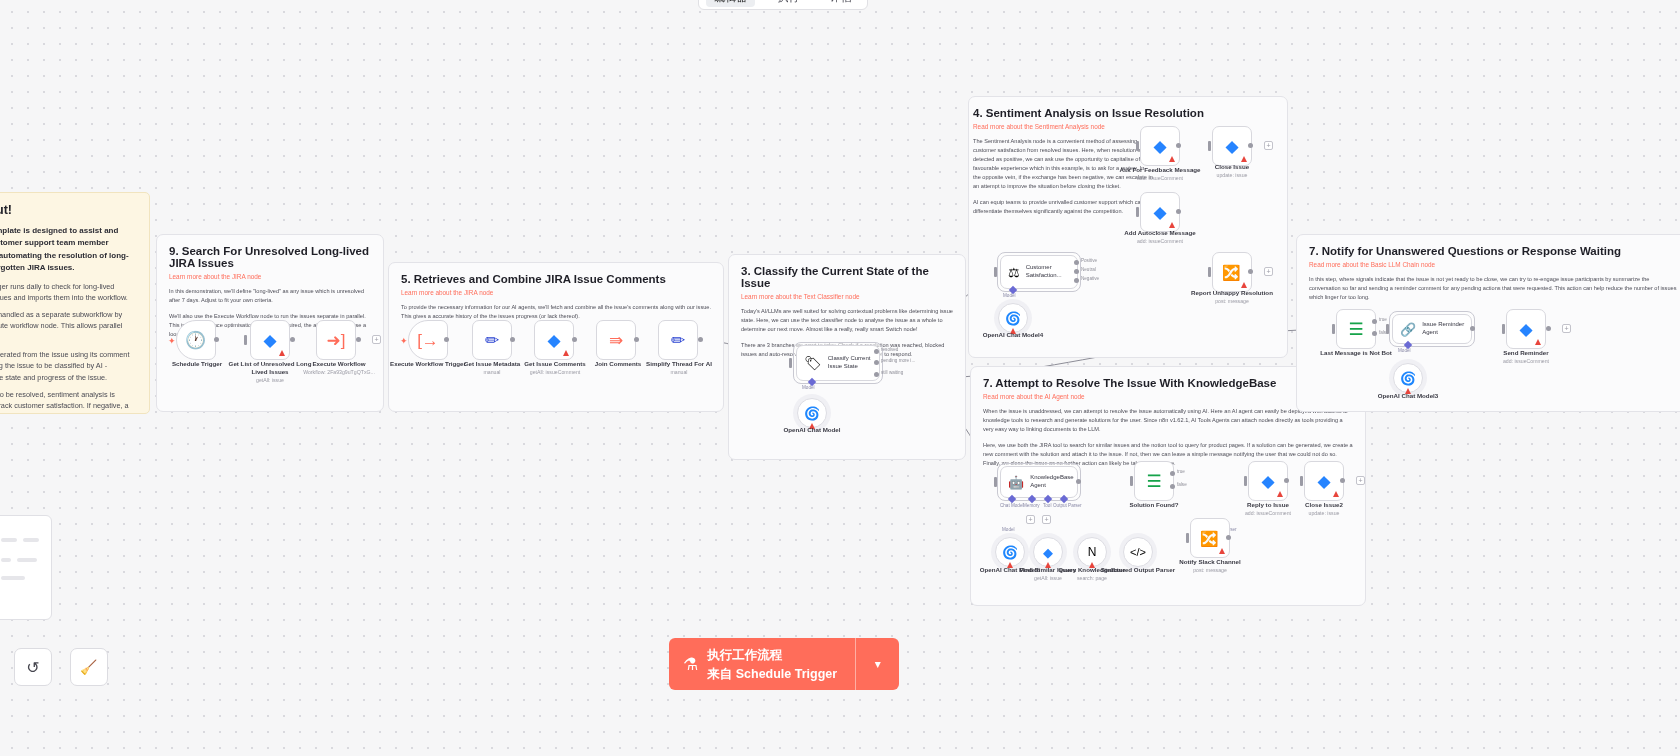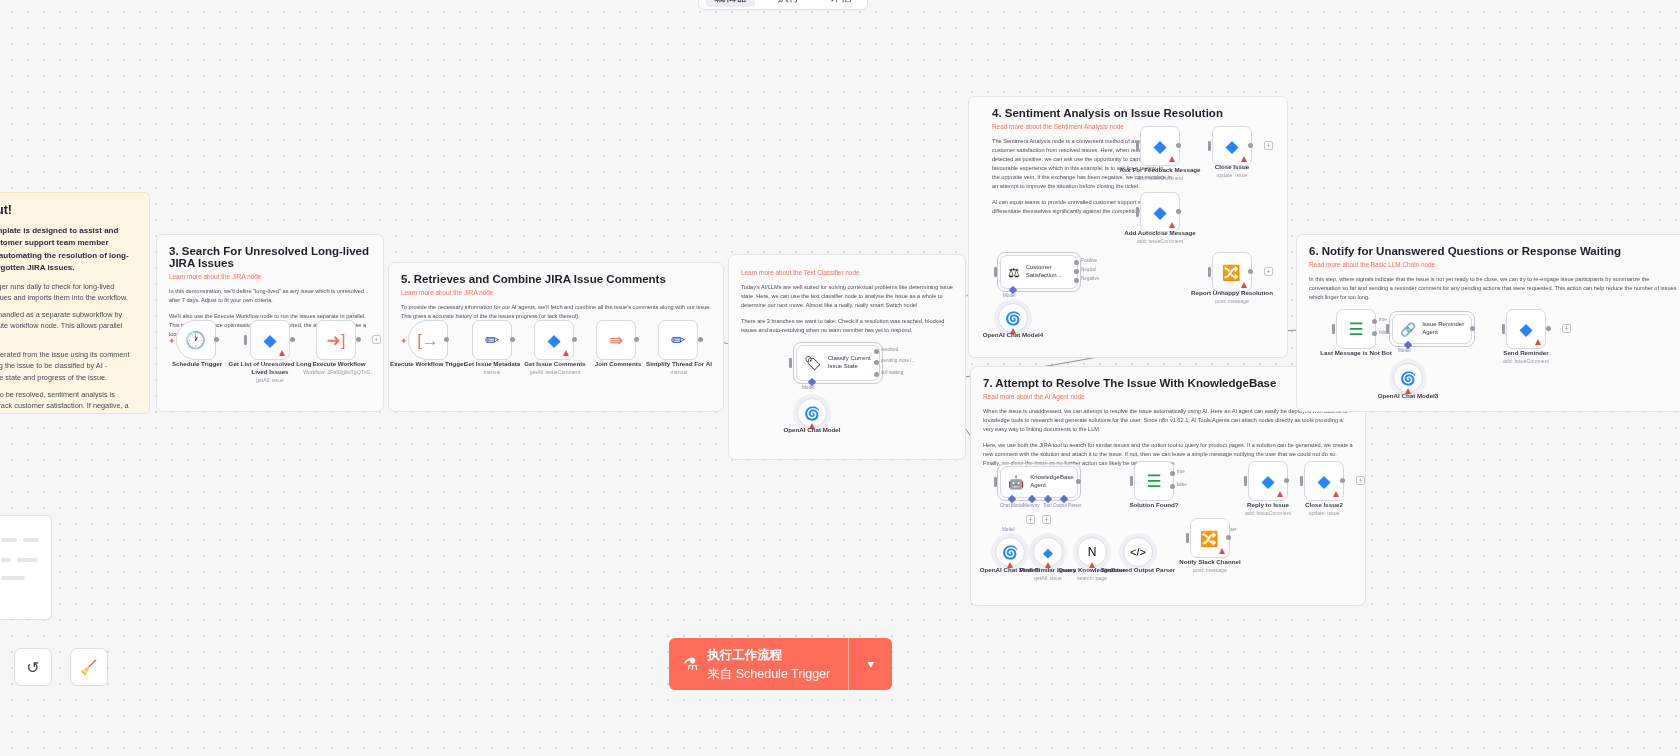--- a/index.html
+++ b/index.html
@@ -90,21 +90,21 @@
            border:1px solid #e0e0e5;border-radius:6px;}
   .minimap .mm{position:absolute;background:#e6e6ea;border-radius:2px;}
   .rndbtn{position:absolute;width:38px;height:38px;background:#fff;border:1px solid #dcdce1;
           border-radius:7px;display:flex;align-items:center;justify-content:center;font-size:16px;color:#45454e;}
 
   
   .execbar{position:absolute;left:669px;top:638px;height:52px;display:flex;z-index:30;}
   .execbtn{background:#ff6d5a;border-radius:6px 0 0 6px;display:flex;align-items:center;
            gap:9px;padding:0 18px 0 14px;color:#fff;}
   .execbtn .l1{font-size:12.5px;font-weight:bold;line-height:1.35;}
-  .execbtn .l2{font-size:12.5px;line-height:1.35;}
+  .execbtn .l2{font-size:12.5px;line-height:1.35;font-weight:bold;}
   .execcaret{background:#ff6d5a;border-left:1px solid rgba(255,255,255,.45);
              border-radius:0 6px 6px 0;width:44px;display:flex;align-items:center;justify-content:center;
              color:#fff;font-size:12px;}
   .sel{position:absolute;border:1px solid #c9c9d2;border-radius:8px;background:rgba(255,255,255,.45);}
 </style>
 </head>
 <body>
 
 <div id="canvas"></div>
 
@@ -174,54 +174,55 @@
   <h3>Try It Out!</h3>
   <p class="b">This n8n template is designed to assist and improve customer support team member capacity by automating the resolution of long-lived and forgotten JIRA issues.</p>
   <p>Schedule Trigger runs daily to check for long-lived unresolved issues and imports them into the workflow.</p>
   <p>Each issue is handled as a separate subworkflow by using an execute workflow node. This allows parallel processing.</p>
   <p>A report is generated from the issue using its comment history allowing the issue to be classified by AI - determining the state and progress of the issue.</p>
   <p>If determined to be resolved, sentiment analysis is performed to track customer satisfaction. If negative, a slack message is sent to escalate, otherwise the issue is closed automatically.</p>
 
 </div>
 
 <div class="note" style="left:156px;top:234px;width:228px;height:178px;padding:10px 12px;">
-  <div class="ttl">3. Search For Unresolved Long-lived JIRA Issues</div>
+  <div class="ttl">9. Search For Unresolved Long-lived JIRA Issues</div>
   <div class="sub">Learn more about the JIRA node</div>
   <div class="txt">In this demonstration, we'll define "long-lived" as any issue which is unresolved after 7 days. Adjust to fit your own criteria.</div>
   <div class="txt">We'll also use the Execute Workflow node to run the issues separate in parallel. This is a performance optimisation and if not required, the alternative is to use a loop node instead.</div>
 </div>
 
 <div class="note" style="left:388px;top:262px;width:336px;height:150px;padding:10px 12px;">
   <div class="ttl">5. Retrieves and Combine JIRA Issue Comments</div>
   <div class="sub">Learn more about the JIRA node</div>
   <div class="txt">To provide the necessary information for our AI agents, we'll fetch and combine all the issue's comments along with our issue. This gives a accurate history of the the issues progress (or lack thereof).</div>
 </div>
 
 <div class="note" style="left:728px;top:254px;width:238px;height:206px;padding:10px 12px;">
+  <div class="ttl">3. Classify the Current State of the Issue</div>
   <div class="sub">Learn more about the Text Classifier node</div>
   <div class="txt">Today's AI/LLMs are well suited for solving contextual problems like determining issue state. Here, we can use the text classifier node to analyse the issue as a whole to determine our next move. Almost like a really, really smart Switch node!</div>
   <div class="txt">There are 3 branches we want to take: Check if a resolution was reached, blocked issues and auto-resolving when no team member has yet to respond.</div>
 </div>
 
-<div class="note" style="left:968px;top:96px;width:320px;height:262px;padding:10px 23px;">
+<div class="note" style="left:968px;top:96px;width:320px;height:262px;padding:10px 4px;">
   <div class="ttl">4. Sentiment Analysis on Issue Resolution</div>
   <div class="sub">Read more about the Sentiment Analysis node</div>
   <div class="txt" style="width:180px;">The Sentiment Analysis node is a convenient method of assessing customer satisfaction from resolved issues. Here, when resolution is detected as positive, we can ask use the opportunity to capitalise of the favourable experience which in this example, is to ask for a review. In the opposite vein, if the exchange has been negative, we can escalate in an attempt to improve the situation before closing the ticket.</div>
   <div class="txt" style="width:180px;">AI can equip teams to provide unrivalled customer support which can differentiate themselves significantly against the competition.</div>
 </div>
 
 <div class="note" style="left:970px;top:366px;width:396px;height:240px;padding:10px 12px;">
   <div class="ttl">7. Attempt to Resolve The Issue With KnowledgeBase</div>
   <div class="sub">Read more about the AI Agent node</div>
   <div class="txt">When the issue is unaddressed, we can attempt to resolve the issue automatically using AI. Here an AI agent can easily be deployed with access to knowledge tools to research and generate solutions for the user. Since n8n v1.62.1, AI Tools Agents can attach nodes directly as tools providing a very easy way to linking documents to the LLM.</div>
   <div class="txt">Here, we use both the JIRA tool to search for similar issues and the notion tool to query for product pages. If a solution can be generated, we create a new comment with the solution and attach it to the issue. If not, then we can leave a simple message notifying the user that we could not do so. Finally, we close the issue as no further action can likely be taken in this case.</div>
 </div>
 
 <div class="note" style="left:1296px;top:234px;width:396px;height:178px;padding:10px 12px;">
-  <div class="ttl">6. Notify for Unanswered Questions or Response Waiting</div>
+  <div class="ttl">7. Notify for Unanswered Questions or Response Waiting</div>
   <div class="sub">Read more about the Basic LLM Chain node</div>
   <div class="txt">In this step, where signals indicate that the issue is not yet ready to be close, we can try to re-engage issue participants by summarize the conversation so far and sending a reminder comment for any pending actions that were requested. This action can help reduce the number of issues which linger for too long.</div>
 </div>
 
 <div style="position:absolute;left:168px;top:336px;color:#ff6d5a;font-size:9px;">✦</div>
 <div class="node trig" style="left:176px;top:320px;">
   <span class="ico" style="color:#13a47a;">🕐</span>
 </div>
 <div class="nlabel" style="left:152px;top:360px;">
   <span>Schedule Trigger</span>

